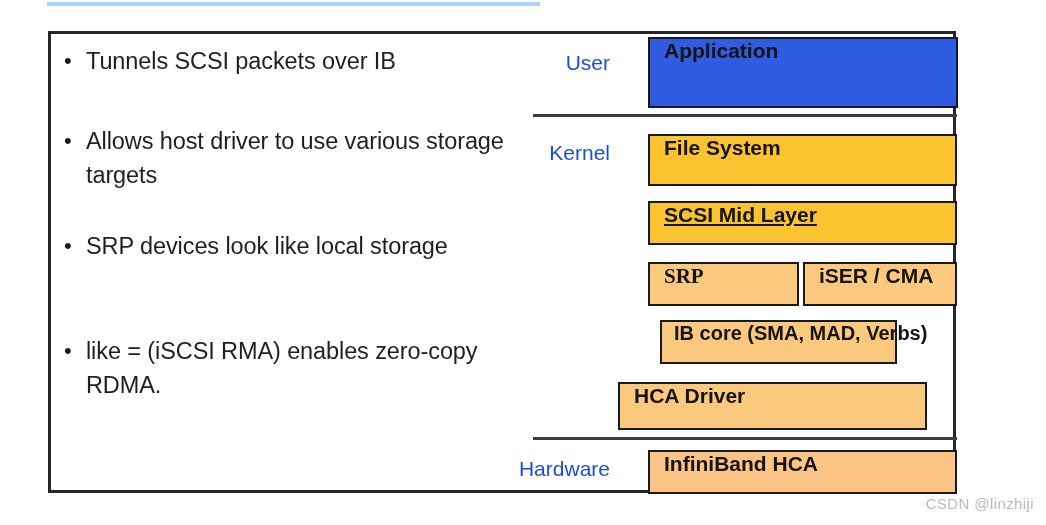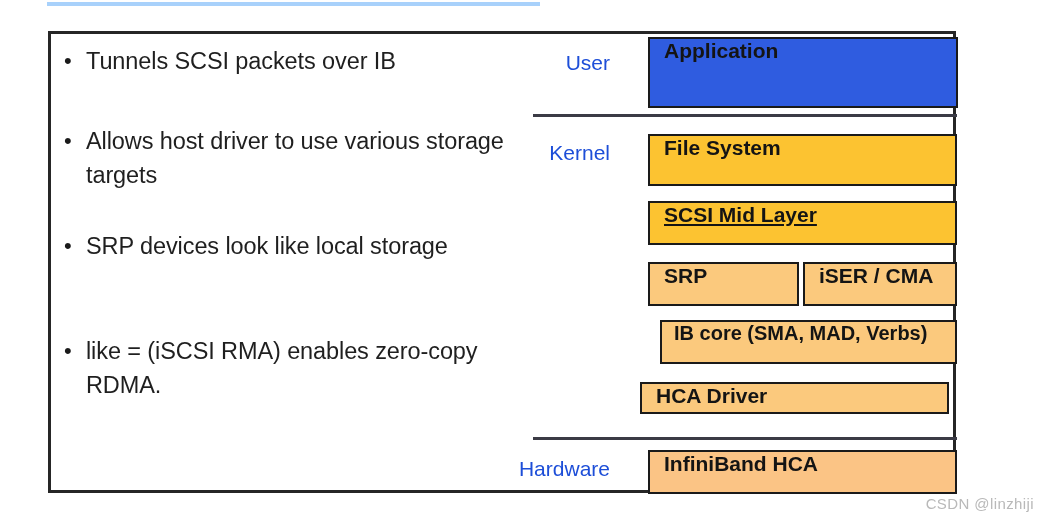--- a/index.html
+++ b/index.html
@@ -139,35 +139,36 @@
   .box-scsi {
     left: 648px; top: 201px; width: 309px; height: 44px;
     background: #fcc331;
     font-size: 21px;
     text-decoration: underline;
   }
   .box-srp {
     left: 648px; top: 262px; width: 151px; height: 44px;
     background: #fbc97d;
     font-size: 21px;
+    font-family: Liberation Serif, serif;
   }
   .box-iser {
     left: 803px; top: 262px; width: 154px; height: 44px;
     background: #fbc97d;
     font-size: 21px;
   }
   .box-ibcore {
-    left: 660px; top: 320px; width: 297px; height: 44px;
+    left: 660px; top: 320px; width: 237px; height: 44px;
     background: #fbc97d;
     font-size: 20px;
   }
   .box-ibcore .box-label { padding-left: 12px; }
 
   .box-hca {
-    left: 640px; top: 382px; width: 309px; height: 32px;
+    left: 618px; top: 382px; width: 309px; height: 48px;
     background: #fbc97d;
     font-size: 21px;
   }
   .box-infiniband {
     left: 648px; top: 450px; width: 309px; height: 44px;
     background: #fbc485;
     font-size: 21px;
   }
 
   

